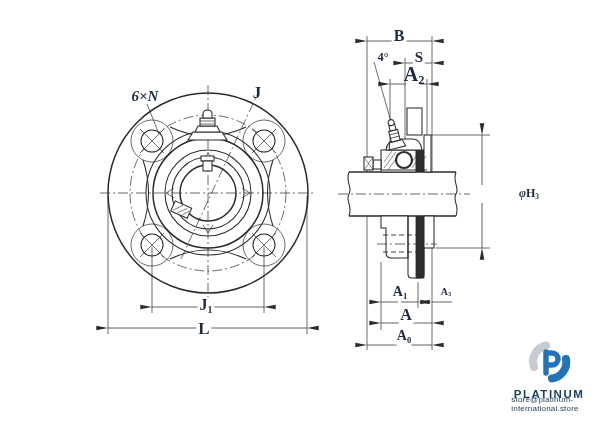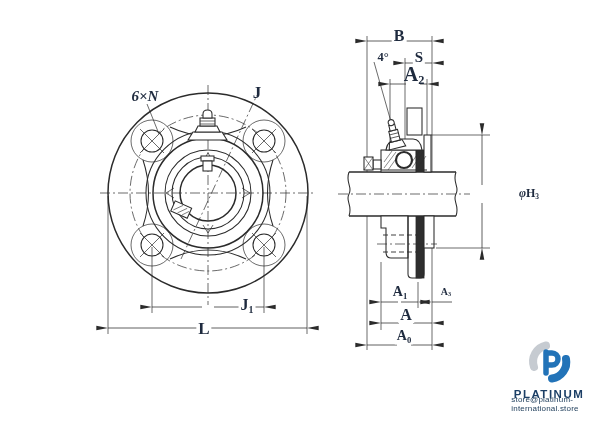--- a/index.html
+++ b/index.html
@@ -233,21 +233,21 @@
 
   <g transform="translate(527,340)">
     <path d="M7,27 A16.5,16.5 0 0 1 19,5.5" stroke="#c6cbd1" stroke-width="8" fill="none" stroke-linecap="round"></path>
     <path d="M39,19 A16.5,16.5 0 0 1 25,38.5" stroke="#2273b8" stroke-width="8" fill="none" stroke-linecap="round"></path>
     <path d="M19,33 L19,12 M19,13 L25,13 A6,6 0 0 1 25,25 L19,25" stroke="#2273b8" stroke-width="5.5" fill="none" stroke-linecap="round" stroke-linejoin="round"></path>
   </g>
 </svg>
 
 <span class="lbl it" style="left:145px;top:96px;font-size:15px;"><span>6×N</span></span>
 <span class="lbl" style="left:257px;top:92px;font-size:17px;"><span>J</span></span>
-<span class="lbl bg" style="left:206px;top:306px;font-size:16px;margin-left:41px;"><span>J</span><span class="sub">1</span></span>
+<span class="lbl bg" style="left:206px;top:306px;font-size:16px;"><span>J</span><span class="sub">1</span></span>
 <span class="lbl bg" style="left:204px;top:328px;font-size:17px;"><span>L</span></span>
 
 <span class="lbl bg" style="left:399px;top:36px;font-size:16px;"><span>B</span></span>
 <span class="lbl" style="left:383px;top:57px;font-size:12.5px;"><span>4°</span></span>
 <span class="lbl bg" style="left:419px;top:57px;font-size:15px;"><span>S</span></span>
 <span class="lbl" style="left:414px;top:75px;font-size:20px;"><span>A</span><span class="sub">2</span></span>
 <span class="lbl bg" style="left:488px;top:194px;font-size:12px;margin-left:41px;"><span class="it">φ</span><span>H</span><span class="sub">3</span></span>
 <span class="lbl" style="left:400px;top:293px;font-size:14px;"><span>A</span><span class="sub">1</span></span>
 <span class="lbl" style="left:446px;top:292px;font-size:10px;"><span>A</span><span class="sub">3</span></span>
 <span class="lbl bg" style="left:406px;top:315px;font-size:16px;"><span>A</span></span>

